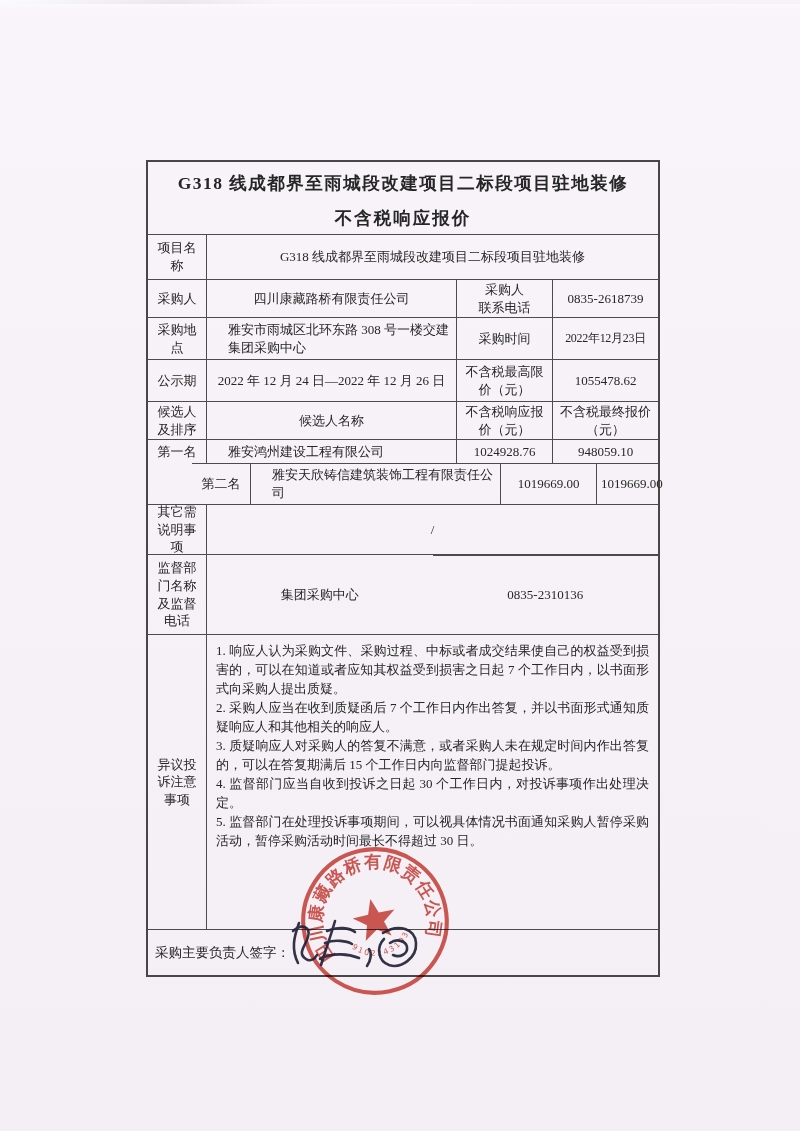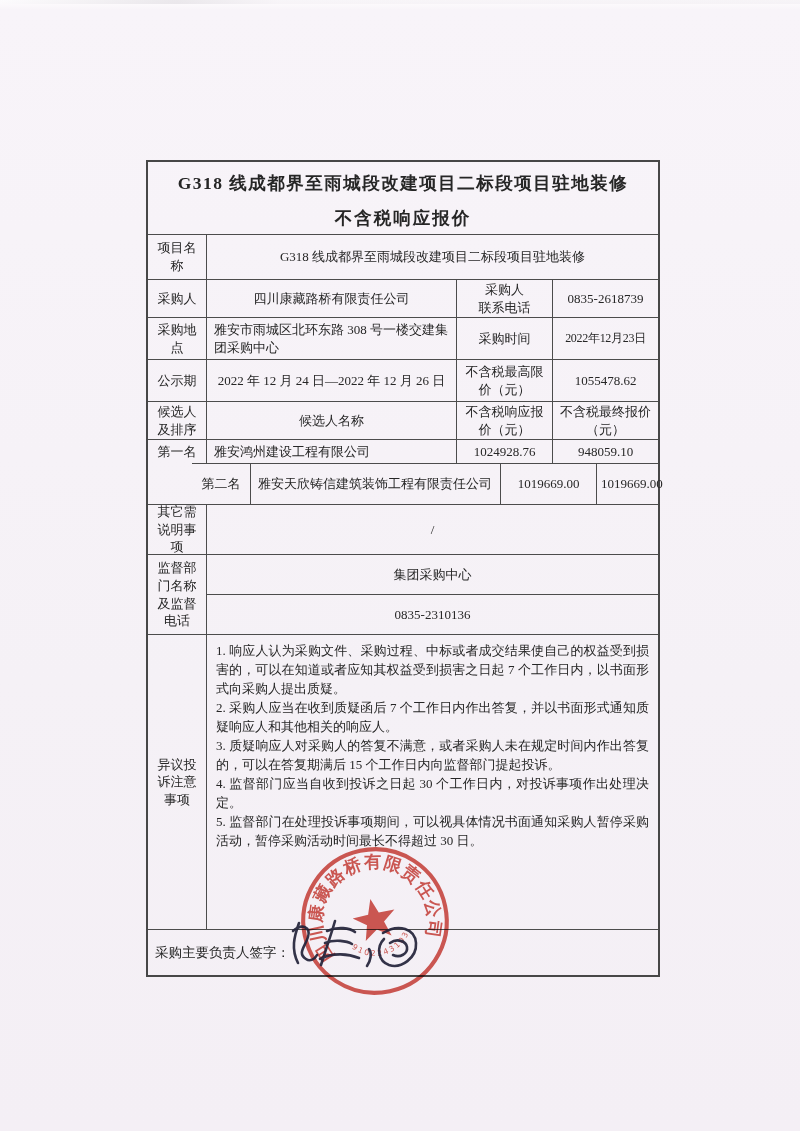--- a/index.html
+++ b/index.html
@@ -21,27 +21,27 @@
   .cell{
     display:flex;align-items:center;justify-content:center;
     text-align:center;font-size:13px;line-height:1.35;
     padding:2px 4px;
   }
   .c1{width:58px;flex:none;}
   .c2{width:250px;flex:none;border-left:1.5px solid #4c4c4c;}
   .c3{width:96px;flex:none;border-left:1.5px solid #4c4c4c;}
   .c4{flex:1;border-left:1.5px solid #4c4c4c;}
   .span{flex:1;border-left:1.5px solid #4c4c4c;}
-  .left{justify-content:flex-start;text-align:left;padding-left:7px;}
+  .left{justify-content:flex-start;text-align:left;padding-left:21px;}
   .preline{white-space:pre-line;}
   .smalltxt{font-size:12px;white-space:nowrap;letter-spacing:-0.3px;}
   .title-row{display:block;text-align:center;padding:9px 6px 6px;height:72px;}
   .t1{font-size:17.5px;font-weight:bold;letter-spacing:1.5px;}
   .t2{font-size:17.5px;font-weight:bold;letter-spacing:2px;margin-top:11px;}
-  .sup-wrap{flex:1;display:flex;flex-direction:column;border-left:1.5px solid #4c4c4c;}
+  .sup-wrap{flex:1;display:flex;border-left:1.5px solid #4c4c4c;}
   .sup-row{flex:1;display:flex;align-items:center;justify-content:center;font-size:13px;}
   .sup-row.second{border-top:1.5px solid #4c4c4c;}
   .obj-content{
     flex:1;border-left:1.5px solid #4c4c4c;
     padding:6px 9px 0 9px;font-size:13px;line-height:19px;
     text-align:justify;display:block;
   }
   .obj-content p{margin:0;}
   .sig-row{display:flex;align-items:center;padding-left:7px;font-size:13.5px;height:46px;text-align:center;}
   .stamp{position:absolute;left:291px;top:837px;width:168px;height:168px;mix-blend-mode:multiply;opacity:.82;}

